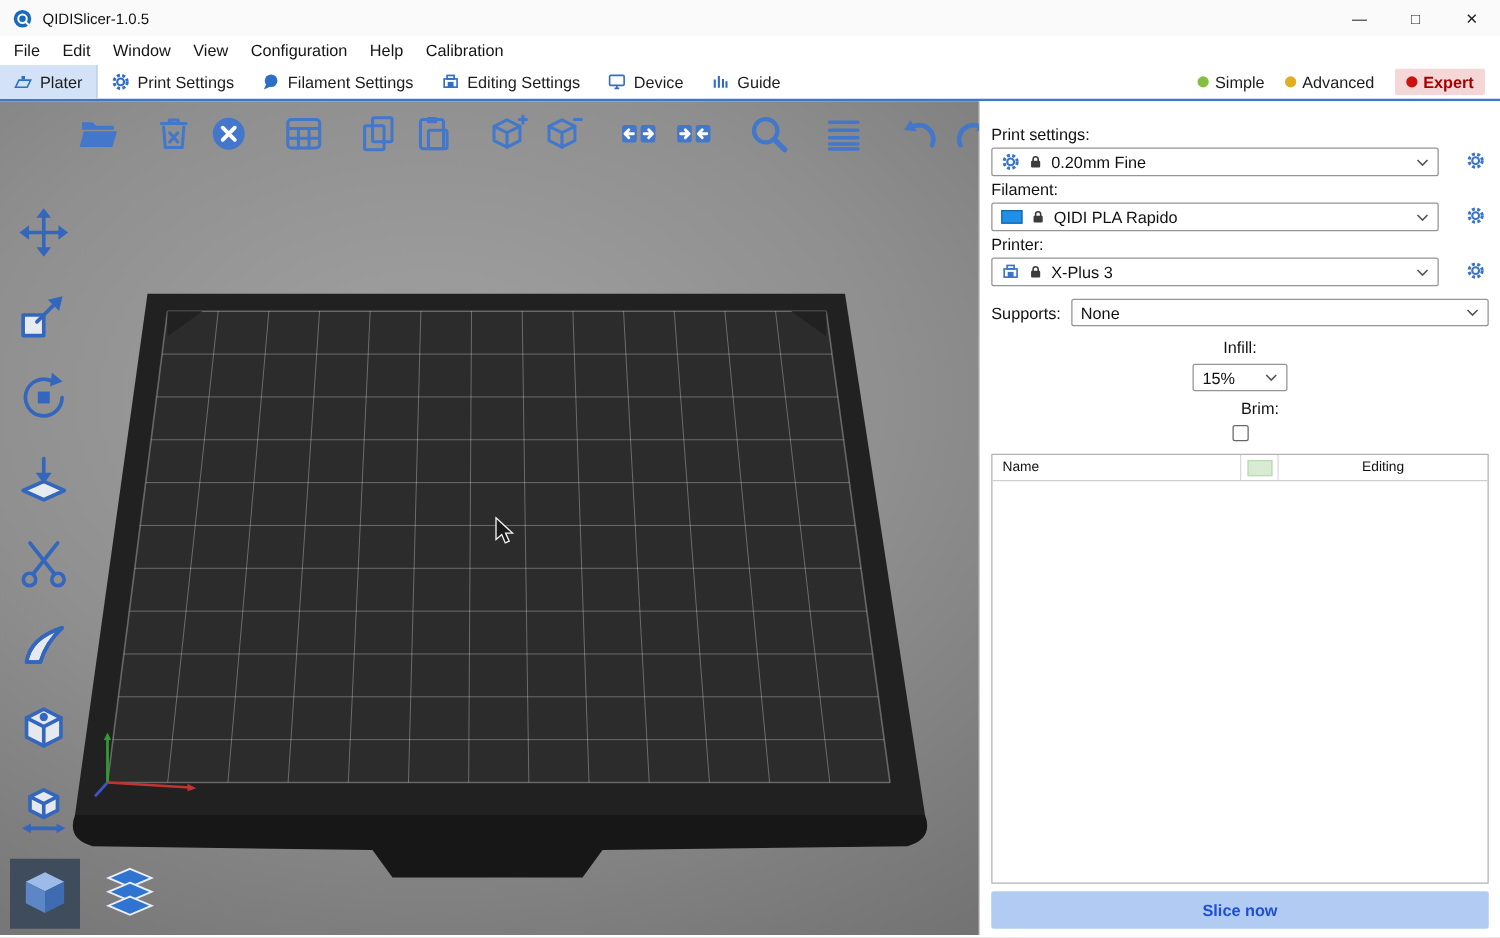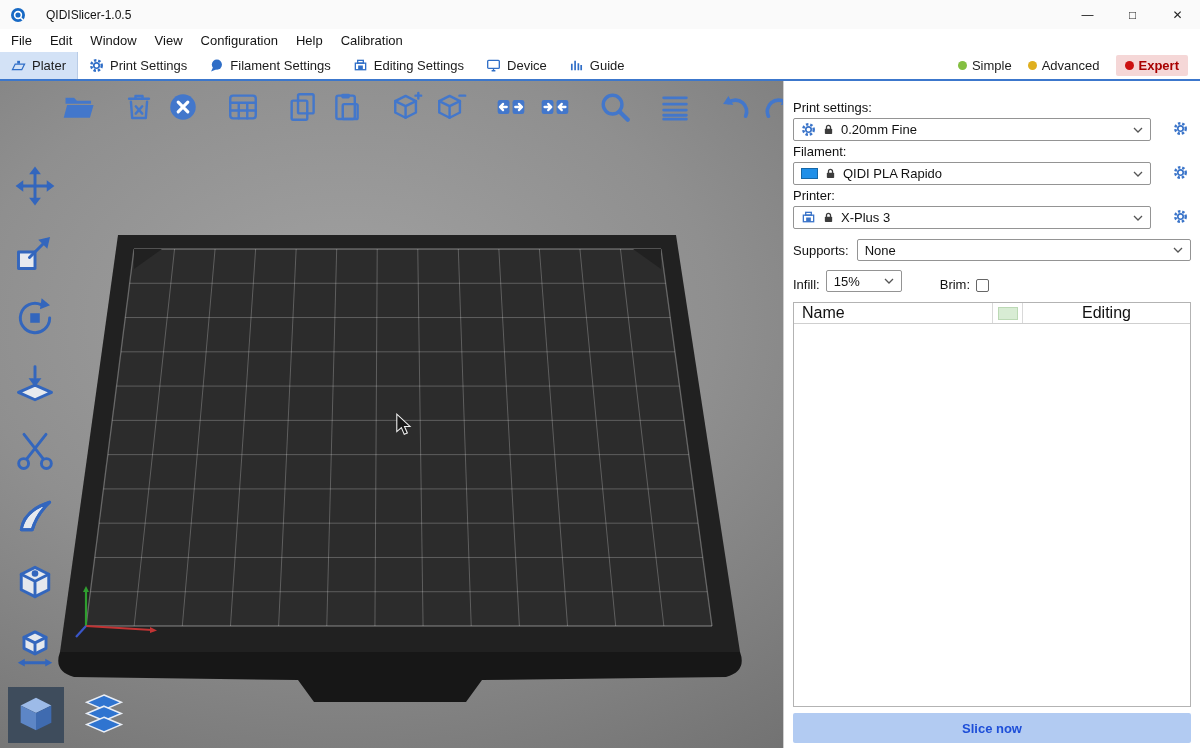--- a/index.html
+++ b/index.html
@@ -1,20 +1,20 @@
 <!DOCTYPE html>
 <html><head>
 <meta charset="utf-8">
 <style>
   * { box-sizing: border-box; margin: 0; padding: 0; }
   body { background:#c9c9c9; font-family:"Liberation Sans", sans-serif; }
   .app { width:1200px; height:750px; background:#fff; position:relative; overflow:hidden; }
 
   
-  .titlebar { height:29px; display:flex; align-items:center; background:#fafafa; padding-left:10px; gap:20px; font-size:12px; color:#111; }
+  .titlebar { height:29px; display:flex; align-items:center; background:#fafafa; padding-left:10px; gap:8px; font-size:12px; color:#111; }
   .titlebar .title { flex:none; }
   .win-controls { margin-left:auto; display:flex; height:100%; }
   .wc { width:45px; height:100%; display:flex; align-items:center; justify-content:center; font-size:12px; color:#222; }
 
   
   .menubar { height:23px; display:flex; align-items:center; font-size:13px; color:#141414; padding-left:2px; background:#fff; }
   .menu-item { padding:0 9px; height:100%; display:flex; align-items:center; cursor:default; }
 
   
   .tabbar { height:29px; display:flex; align-items:stretch; border-bottom:2px solid #3c77cc; font-size:13px; color:#1c1c1c; background:#fff; }
@@ -62,27 +62,27 @@
   .combo { flex:1; height:23px; border:1px solid #949494; border-radius:2px; background:#fff; display:flex; align-items:center; gap:6px; padding:0 7px; min-width:0; cursor:default; }
   .combo .val { white-space:nowrap; overflow:hidden; }
   .chev { margin-left:auto; flex:none; width:10px; height:6px; color:#555; }
   .i16 { width:15px; height:15px; flex:none; }
   .i13 { width:13px; height:13px; flex:none; }
   .i-gear { color:#3a74c9; }
   .i-lock { color:#3c3c3c; }
   .gearbtn { width:18px; height:18px; color:#3a74c9; flex:none; display:flex; }
   .swatch { width:17px; height:11px; background:#1f8fe8; border:1px solid #1467a8; flex:none; }
   .row-supports { display:flex; align-items:center; gap:8px; margin:10px 0 2px; }
-  .row-infill { display:flex; align-items:flex-end; gap:6px; margin:7px 0 4px; }
+  .row-infill { display:flex; align-items:center; gap:6px; margin:7px 0 4px;flex-direction:column; }
   .combo.small { flex:none; width:76px; height:22px; }
   .combo.sup { height:22px; }
   .brim-label { margin-left:32px; }
   .cb { width:13px; height:13px; border:1px solid #666; border-radius:2px; background:#fff; flex:none; }
   .objlist { flex:1; border:1px solid #b3b3b3; margin-top:6px; display:flex; flex-direction:column; background:#fff; }
-  .ol-head { height:21px; display:flex; border-bottom:1px solid #cfcfcf; align-items:stretch; font-size:16px; }
+  .ol-head { height:21px; display:flex; border-bottom:1px solid #cfcfcf; align-items:stretch; font-size:11px; }
   .ol-name { width:199px; display:flex; align-items:center; padding-left:8px; border-right:1px solid #d9d9d9; }
   .ol-mid { width:30px; border-right:1px solid #d9d9d9; display:flex; align-items:center; justify-content:center; }
   .green-sq { width:20px; height:13px; background:#d8ecd4; border:1px solid #bcd9b5; }
   .ol-edit { flex:1; display:flex; align-items:center; justify-content:center;text-align:center; }
   .ol-body { flex:1; }
   .slice-btn { height:30px; margin-top:6px; background:#b2cbf2; color:#1d4ed8; font-weight:bold; display:flex; align-items:center; justify-content:center; border-radius:2px; font-size:13px; cursor:default; }
 
   .logo { width:16px; height:16px; flex:none; }
 </style>
 </head>

